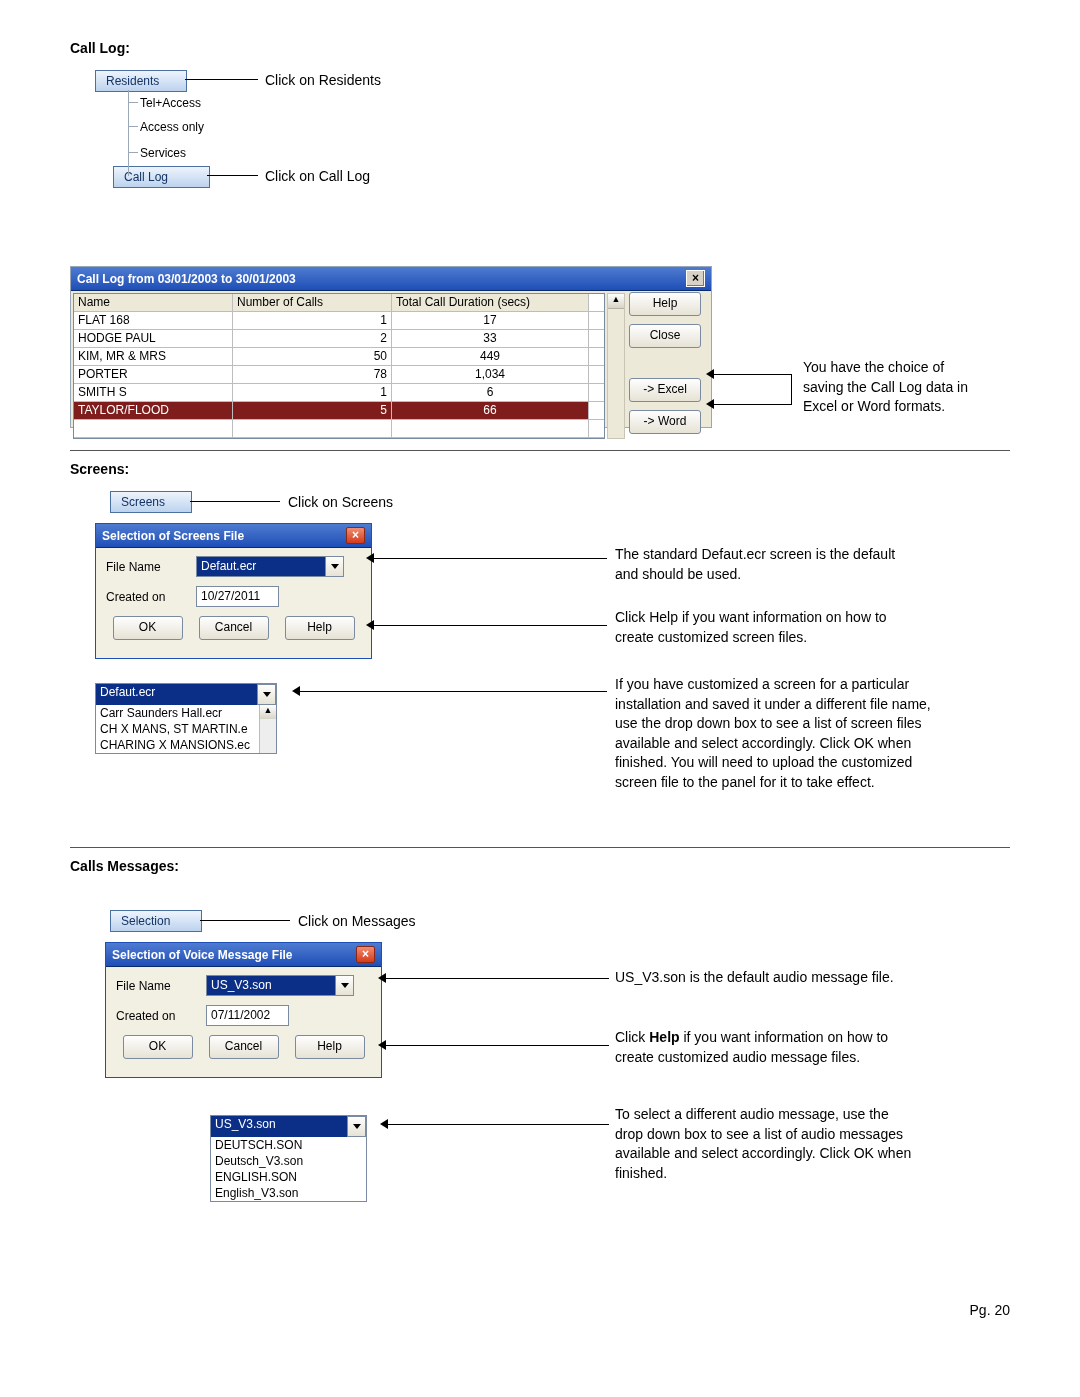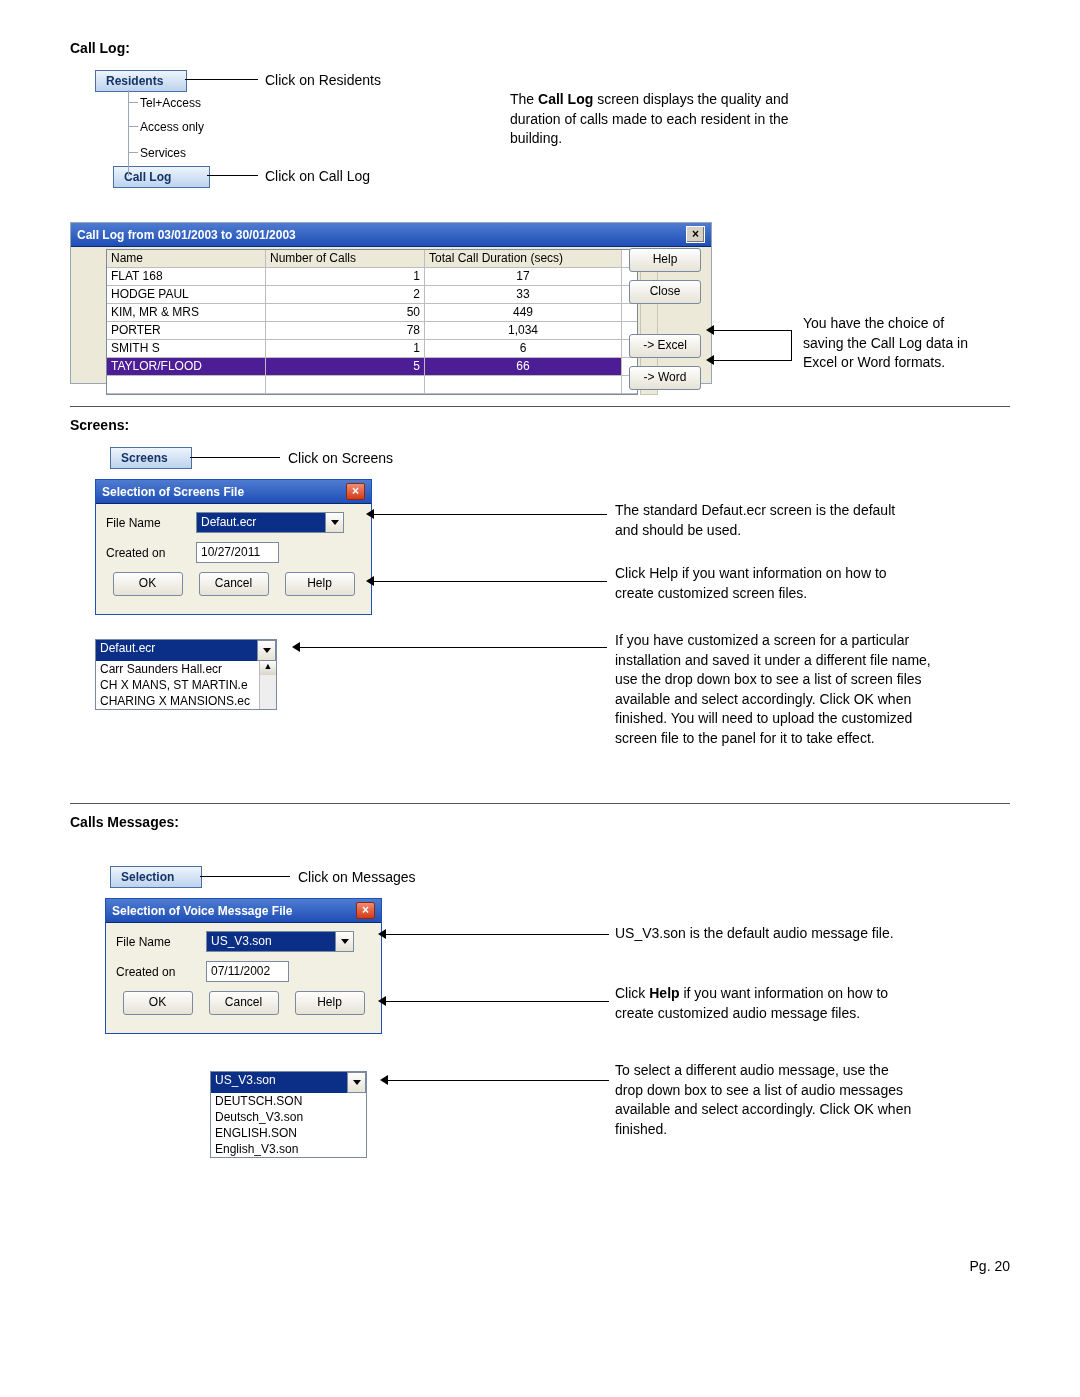--- a/index.html
+++ b/index.html
@@ -27,21 +27,20 @@
     margin-left: 25px;
   }
   .tab {
     position: absolute;
     border: 1px solid #4a6fa0;
     background: linear-gradient(#fff,#d6e3f4);
     font-size: 12px;
     padding: 3px 10px;
     color: #143466;
     text-align: left;
-    font-weight: bold;
   }
   .tab.active { background: linear-gradient(#eef4fc,#bcd3ee); }
 
   .tree-item {
     position: absolute;
     font-size: 12px;
     color: #000;
     background: #fff;
   }
 
@@ -52,20 +51,21 @@
   .connector {
     position: absolute;
     background: #000;
   }
 
   
   .win {
     position: relative;
     border: 1px solid #98a7b8;
     background: #ece9d8;
+    margin-top: 44px;
   }
   .titlebar {
     background: linear-gradient(#4f7bd0, #1e4fb7);
     color: #fff;
     font-size: 12px;
     font-weight: bold;
     padding: 3px 6px;
     display: flex;
     justify-content: space-between;
     align-items: center;
@@ -109,21 +109,21 @@
   }
   .col-name { width: 150px; text-align: left; }
   .col-num  { width: 150px; text-align: right; }
   .col-dur  { width: 188px; text-align: center; }
   .grid .hdr .cell {
     background: #ece9d8;
     font-weight: normal;
     text-align: left;
   }
   .grid .sel .cell {
-    background: #4c1d95;
+    background: #7f1d1d;
     color: #fff;
   }
 
   .sidebtns {
     position: absolute;
     right: 10px;
     top: 25px;
     display: flex;
     flex-direction: column;
     gap: 8px;
@@ -241,32 +241,29 @@
     <div class="connector" style="left:33px;top:40px;width:10px;height:1px;background:#9aa7b6;"></div>
     <div class="connector" style="left:33px;top:64px;width:10px;height:1px;background:#9aa7b6;"></div>
     <div class="connector" style="left:33px;top:90px;width:10px;height:1px;background:#9aa7b6;"></div>
 
     <div class="connector" style="left:90px;top:17px;width:73px;height:1px;"></div>
     <div class="connector" style="left:112px;top:113px;width:51px;height:1px;"></div>
   </div>
   <div class="callout" style="left:195px;top:10px;">Click on Residents</div>
   <div class="callout" style="left:195px;top:106px;">Click on Call Log</div>
 
-  <div class="para" style="position:absolute;left:440px;top:28px;width:320px;">
-    <span>The </span><b>Call Log</b><span> screen displays the quality and duration of calls made to each resident in the building.</span>
-  </div>
 </div>
 
 <div class="rel" style="height:170px;">
   <div class="win" style="width:640px;height:160px;">
     <div class="titlebar">
       <span>Call Log from 03/01/2003 to 30/01/2003</span>
       <span class="closex">×</span>
     </div>
-    <div style="display:flex;padding-left:33px;">
+    <div style="display:flex;">
       <div class="grid" style="margin:2px;">
         <div class="row hdr">
           <div class="cell col-name">Name</div>
           <div class="cell col-num" style="text-align:left;">Number of Calls</div>
           <div class="cell col-dur" style="text-align:left;">Total Call Duration (secs)</div>
         </div>
         <div class="row">
             <div class="cell col-name">FLAT 168</div>
             <div class="cell col-num">1</div>
             <div class="cell col-dur">17</div>

